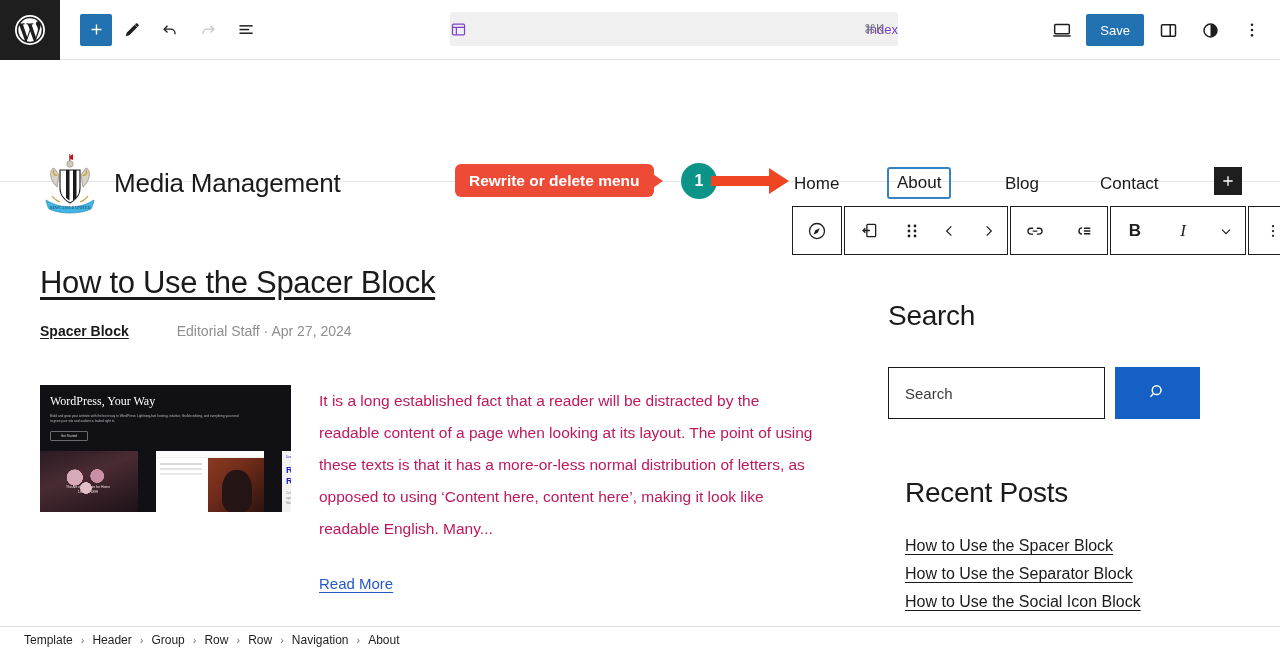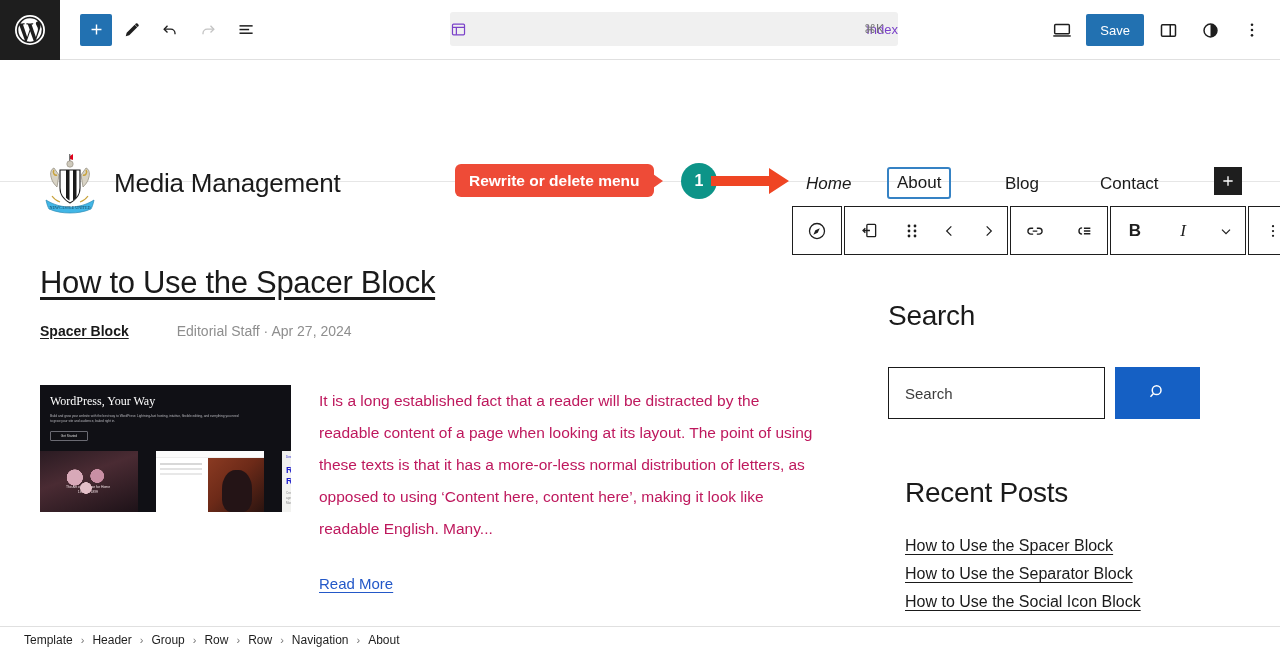--- a/index.html
+++ b/index.html
@@ -63,21 +63,21 @@
   .brand { position: absolute; left: 40px; top: 92px; display: flex; align-items: center; gap: 14px; }
   .crest { width: 60px; height: 62px; flex: none; }
   .site-title { font-size: 26px; color: #1a1a1a; letter-spacing: -0.2px; }
 
   .nav { position: absolute; left: 780px; top: 108px; display: flex; align-items: center; }
   .nav-item {
     font-size: 17px; color: #1a1a1a; cursor: pointer;
     padding: 4px 8px; border: 2px solid transparent; border-radius: 3px;
   }
   .nav-item.selected { border-color: #3582c4; }
-  #nav-home { position: absolute; left: 16px; top: 0; font-style: italic; }
+  #nav-home { position: absolute; left: 4px; top: 0; }
   #nav-about { position: absolute; left: 107px; top: -1px; }
   #nav-blog { position: absolute; left: 215px; top: 0; }
   #nav-contact { position: absolute; left: 310px; top: 0; }
 
   .add-block-btn {
     position: absolute; left: 1214px; top: 107px;
     width: 28px; height: 28px; background: #1e1e1e; color: #fff;
     display: flex; align-items: center; justify-content: center;
     border: none; cursor: pointer;
   }

